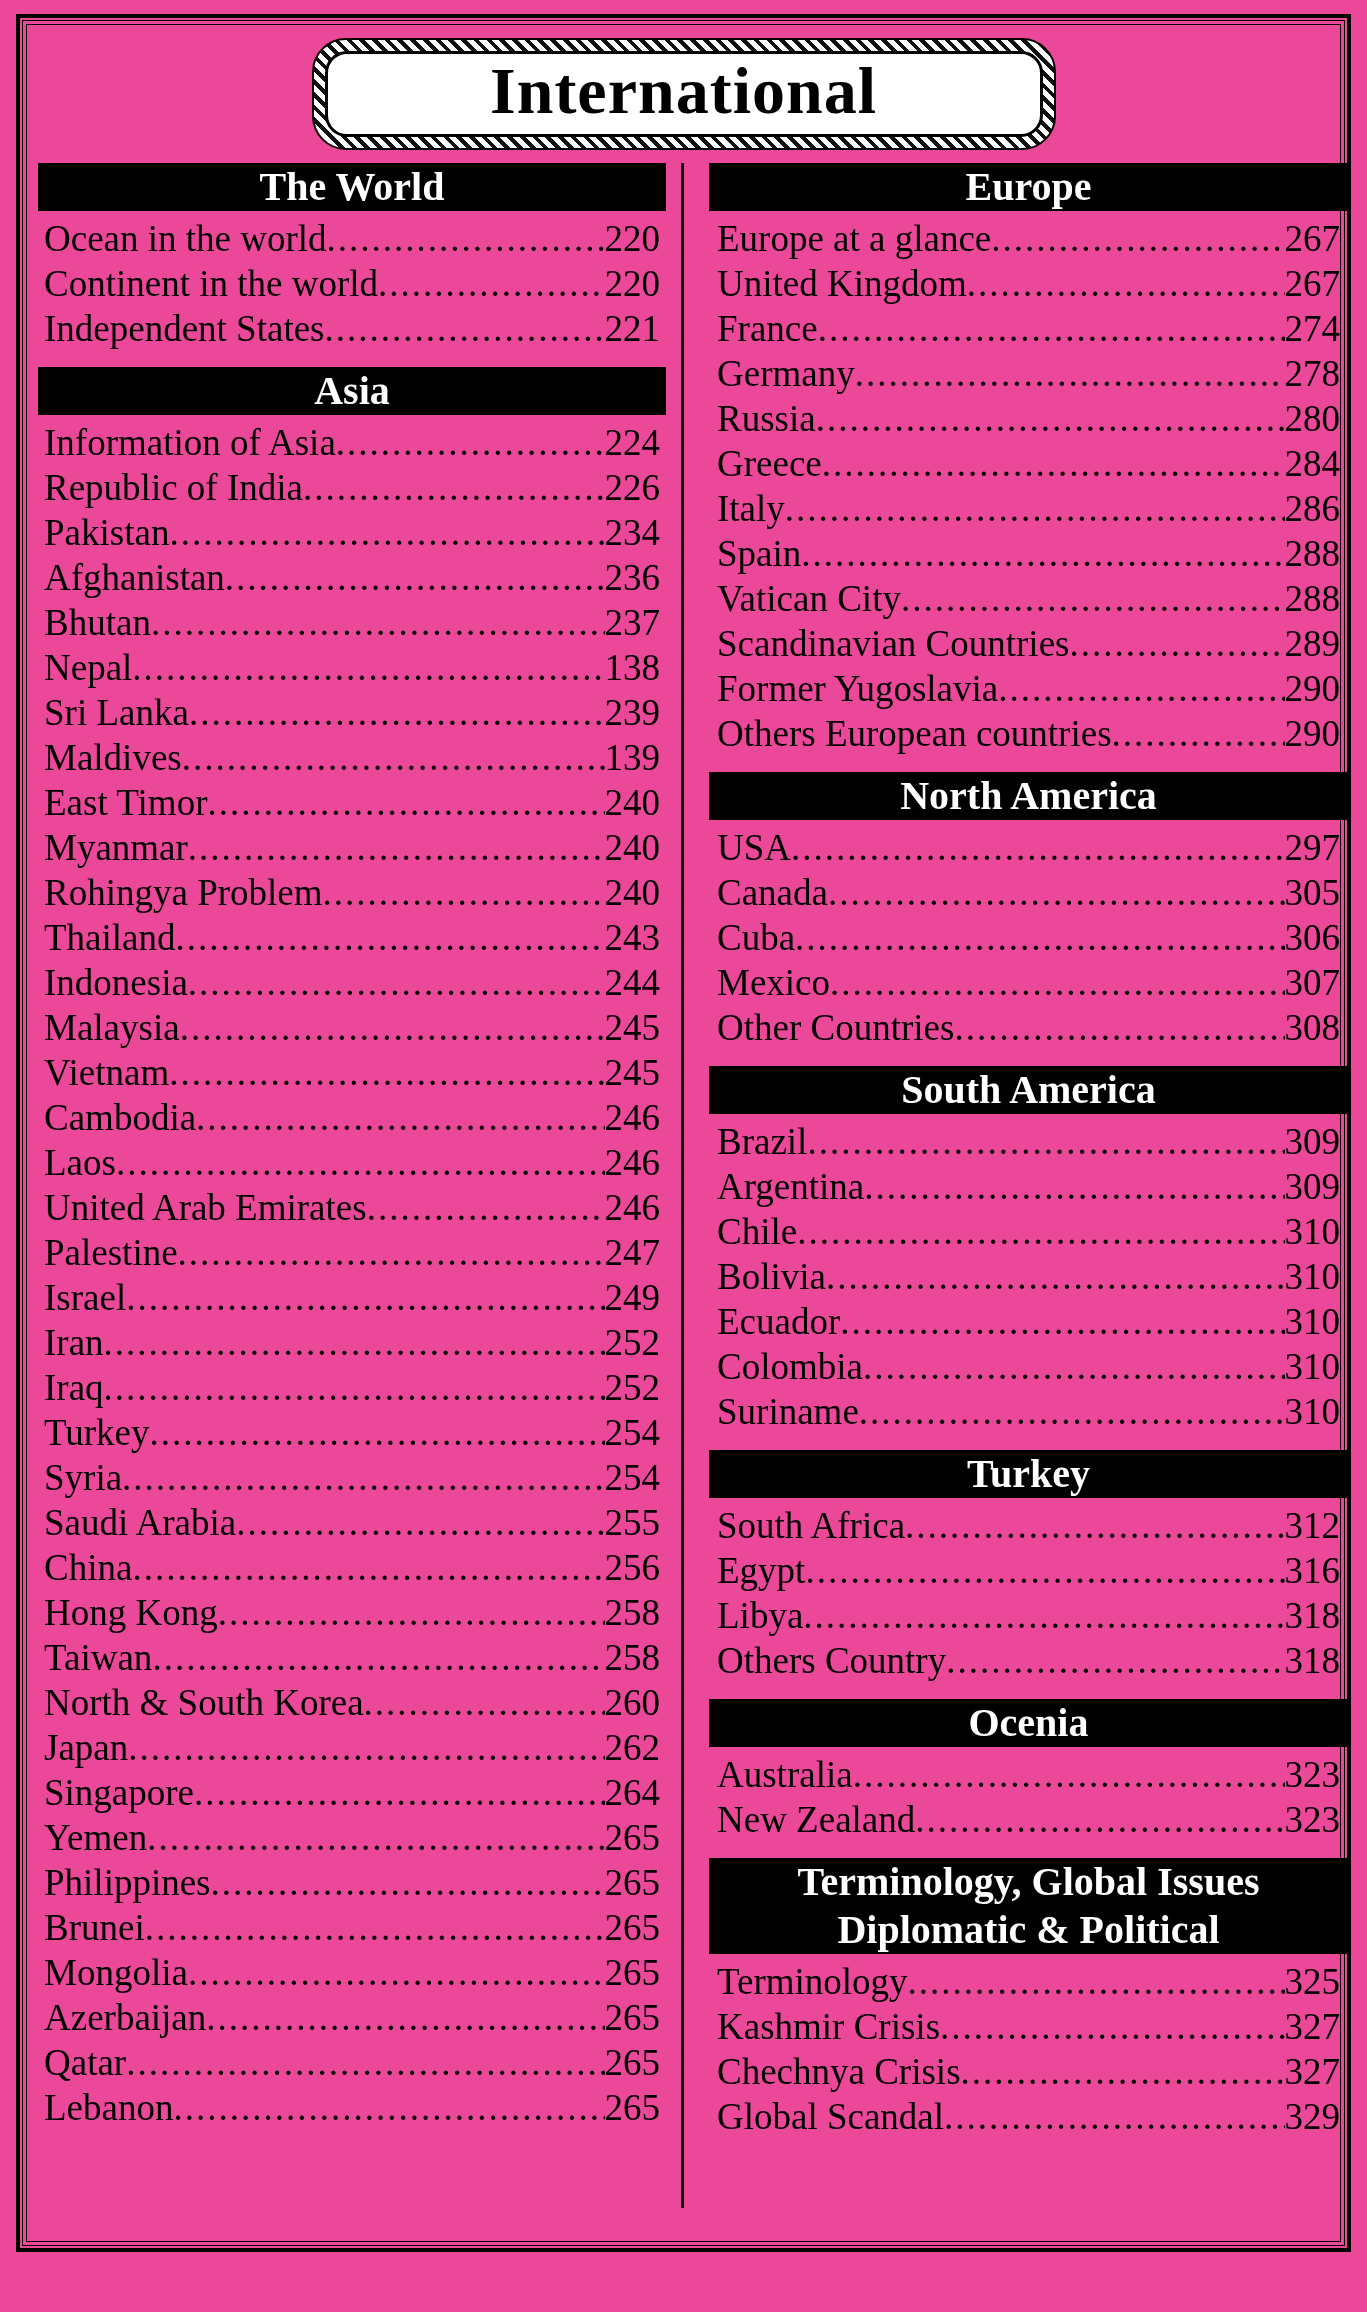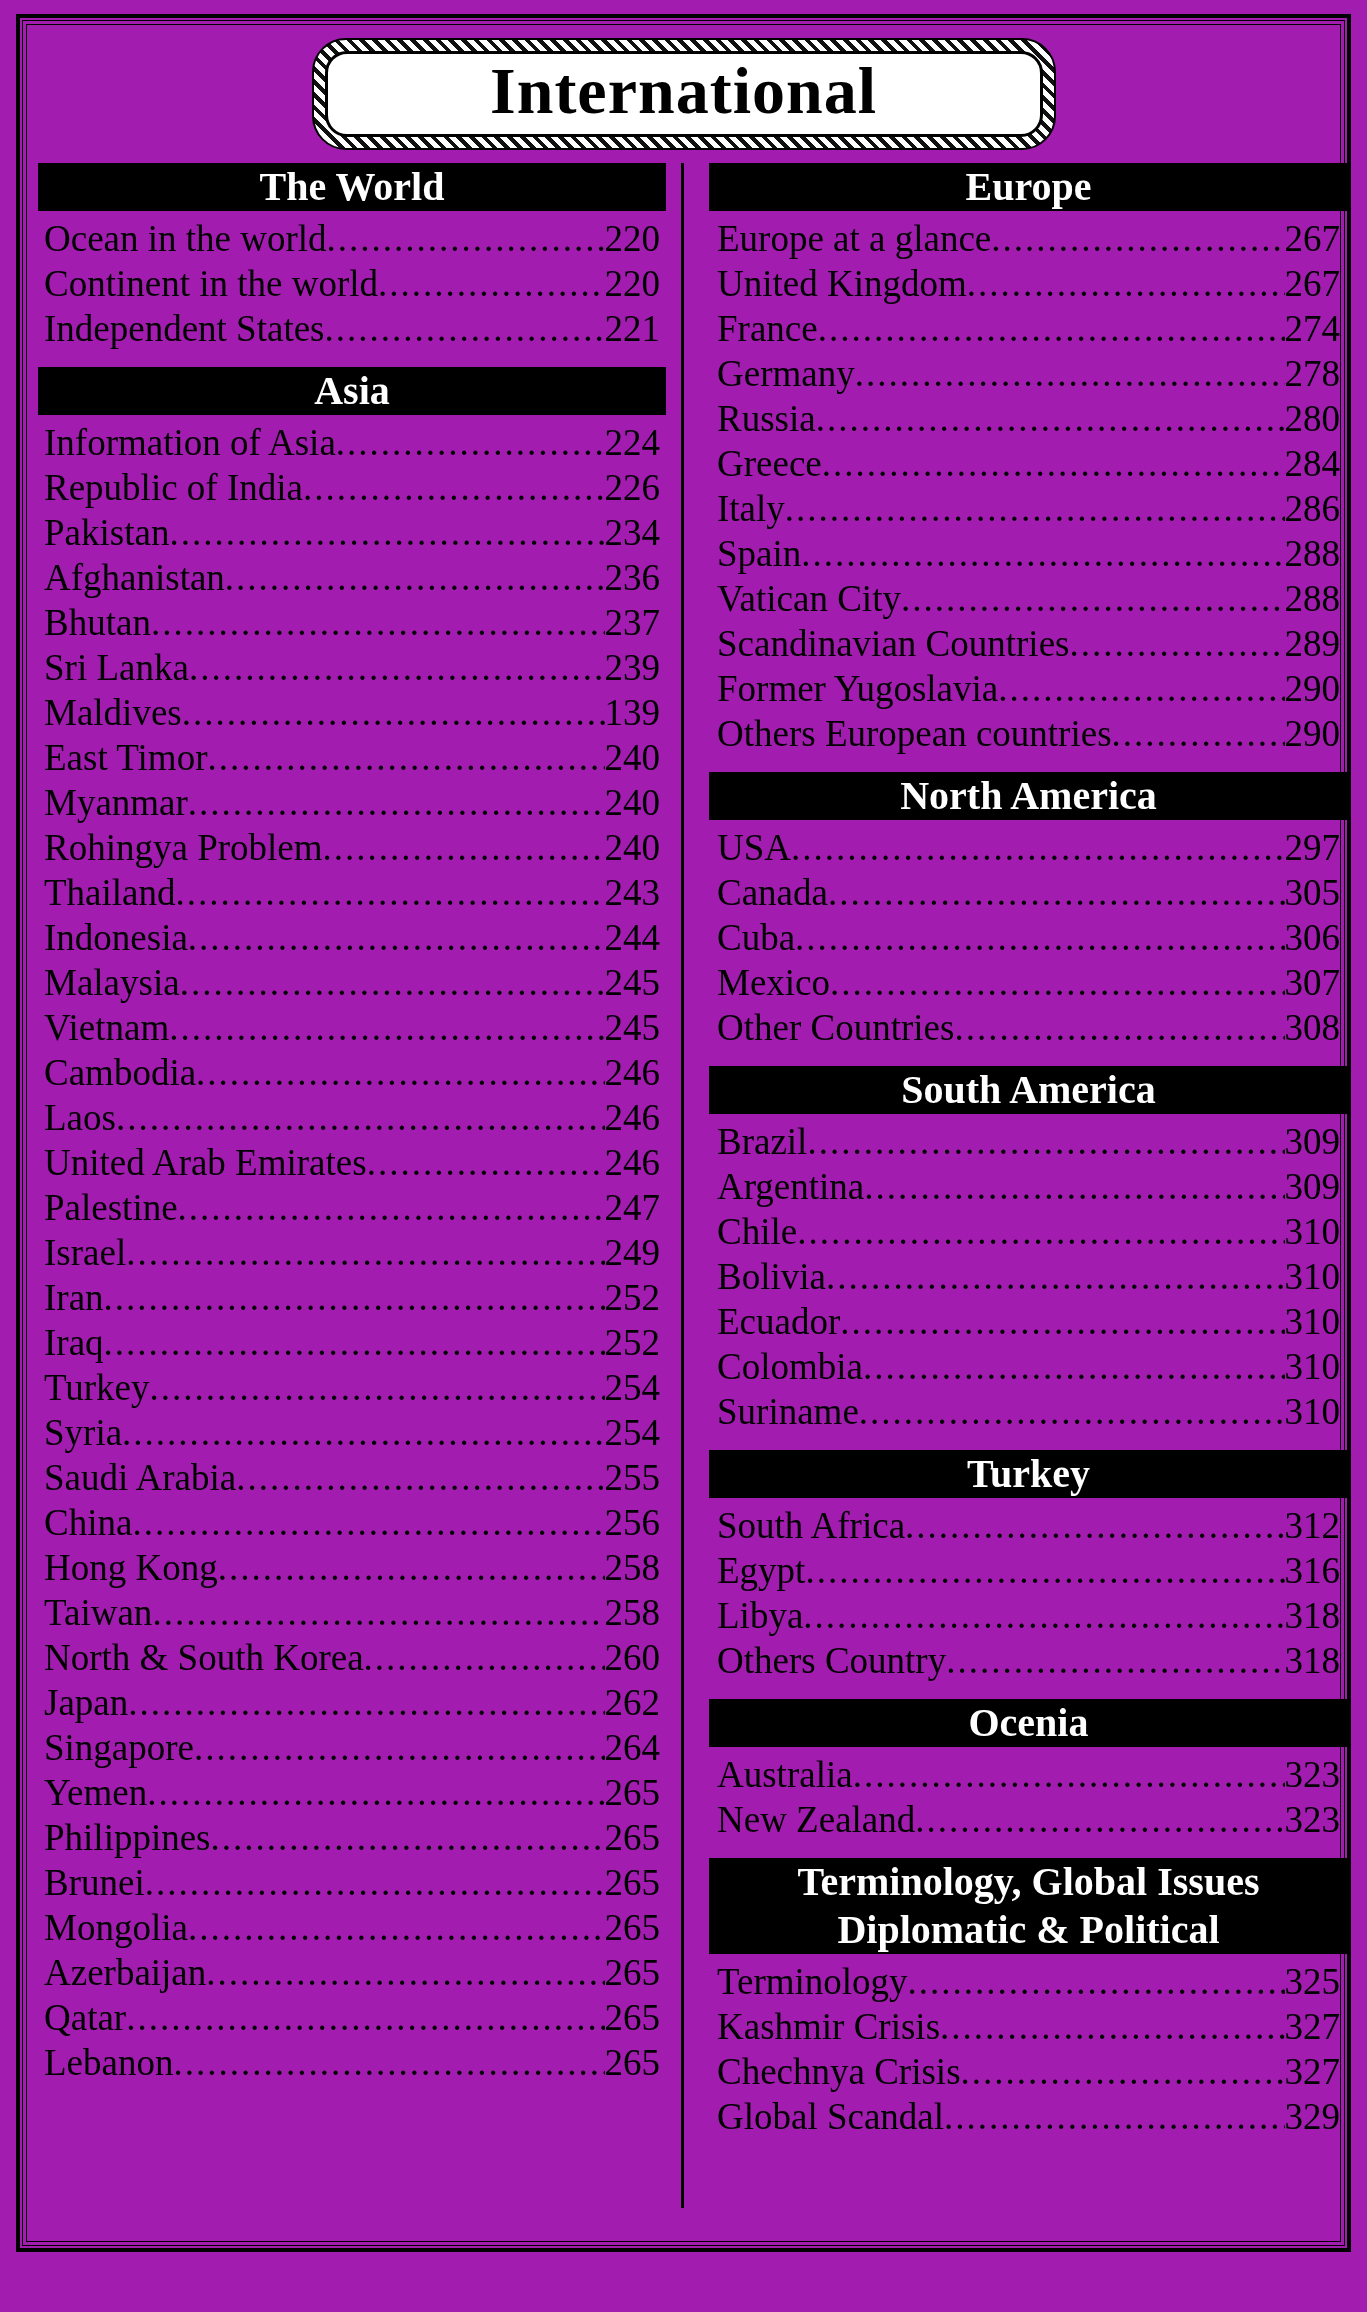--- a/index.html
+++ b/index.html
@@ -1,19 +1,19 @@
 <!DOCTYPE html>
 <html><head>
 <meta charset="utf-8">
 <style>
   html,body{margin:0;padding:0;background:#ffffff;}
   .page{
     position:relative;
     width:1367px;height:2312px;
-    background:#a21caf;
+    background:#ec4899;
     font-family:"Liberation Serif","DejaVu Serif",serif;
     color:#000;
     overflow:hidden;
   }
   
   .frame{
     position:absolute;left:16px;top:14px;width:1335px;height:2238px;
     box-sizing:border-box;border:4px solid #000;
   }
   .frame::before{content:"";position:absolute;inset:2px;border:1px solid #000;}
@@ -125,20 +125,25 @@
         <span class="label">Afghanistan</span>
         <span class="dots"></span>
         <span class="pagenum">236</span>
       </div>
       <div class="toc-row">
         <span class="label">Bhutan</span>
         <span class="dots"></span>
         <span class="pagenum">237</span>
       </div>
       <div class="toc-row">
+        <span class="label">Nepal</span>
+        <span class="dots"></span>
+        <span class="pagenum">138</span>
+      </div>
+      <div class="toc-row">
         <span class="label">Sri Lanka</span>
         <span class="dots"></span>
         <span class="pagenum">239</span>
       </div>
       <div class="toc-row">
         <span class="label">Maldives</span>
         <span class="dots"></span>
         <span class="pagenum">139</span>
       </div>
       <div class="toc-row">

